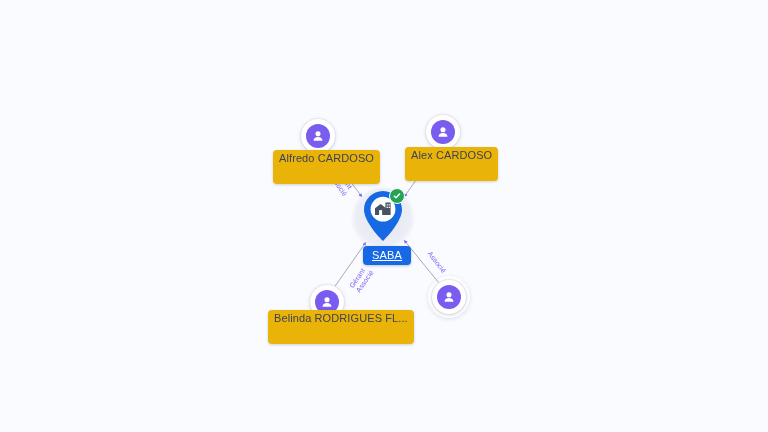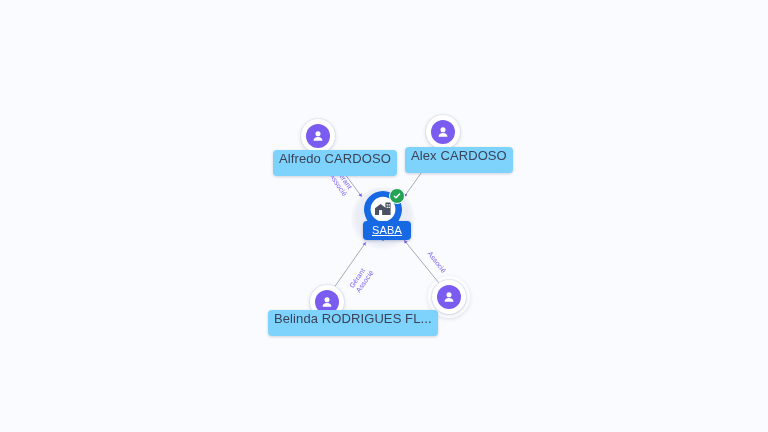--- a/index.html
+++ b/index.html
@@ -57,24 +57,24 @@
     background: #7a5cf0;
     display: flex;
     align-items: center;
     justify-content: center;
   }
   .avatar-circle svg { display: block; }
 
   
   .name-chip {
     position: absolute;
-    background: #7dd3fc;
+    background: #eab308;
     border-radius: 4px;
-    padding: 3px 6px 12px 6px;
-    font-size: 13px;
+    padding: 3px 6px 20px 6px;
+    font-size: 11px;
     line-height: 11px;
     color: #3c4257;
     white-space: nowrap;
     box-shadow: 0 1px 3px rgba(40,50,90,0.20);
     letter-spacing: 0.1px;
   }
 
   
   .company-node {
     position: absolute;
@@ -186,21 +186,21 @@
         <rect x="5.1" y="9.1" width="3.0" height="5.0" fill="#ffffff"></rect>
       </svg>
       <div class="verified-badge">
         <svg width="8" height="8" viewBox="0 0 10 10">
           <path d="M1.6 5.2 L3.8 7.3 L8.2 2.6" stroke="#ffffff" stroke-width="1.8" fill="none" stroke-linecap="round" stroke-linejoin="round"></path>
         </svg>
       </div>
     </div>
   </div>
 
-  <div class="company-chip" style="left:363px; top:221px;text-decoration:underline;">SABA</div>
+  <div class="company-chip" style="left:363px; top:246px;text-decoration:underline;">SABA</div>
 
   <div class="person-node" style="left:301px; top:119px;">
     <div class="avatar-circle">
       <svg width="14" height="14" viewBox="0 0 16 16">
         <circle cx="8" cy="5.4" r="2.9" fill="#ffffff"></circle>
         <path d="M8 9.2 c-3.1 0-5 1.9-5 3.6 v0.6 h10 v-0.6 c0-1.7-1.9-3.6-5-3.6 z" fill="#ffffff"></path>
       </svg>
     </div>
   </div>
   <div class="name-chip" style="left:273px; top:150px;">Alfredo CARDOSO</div>

